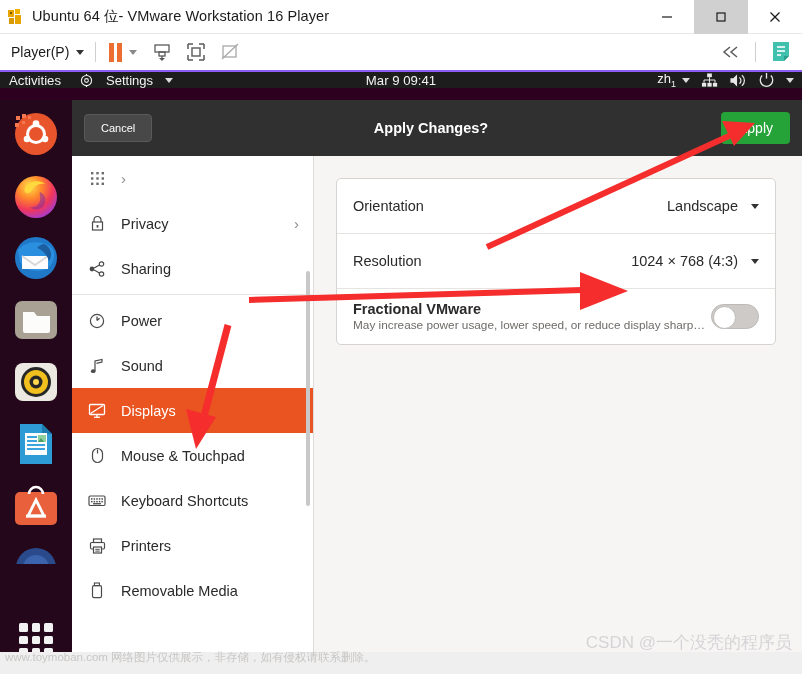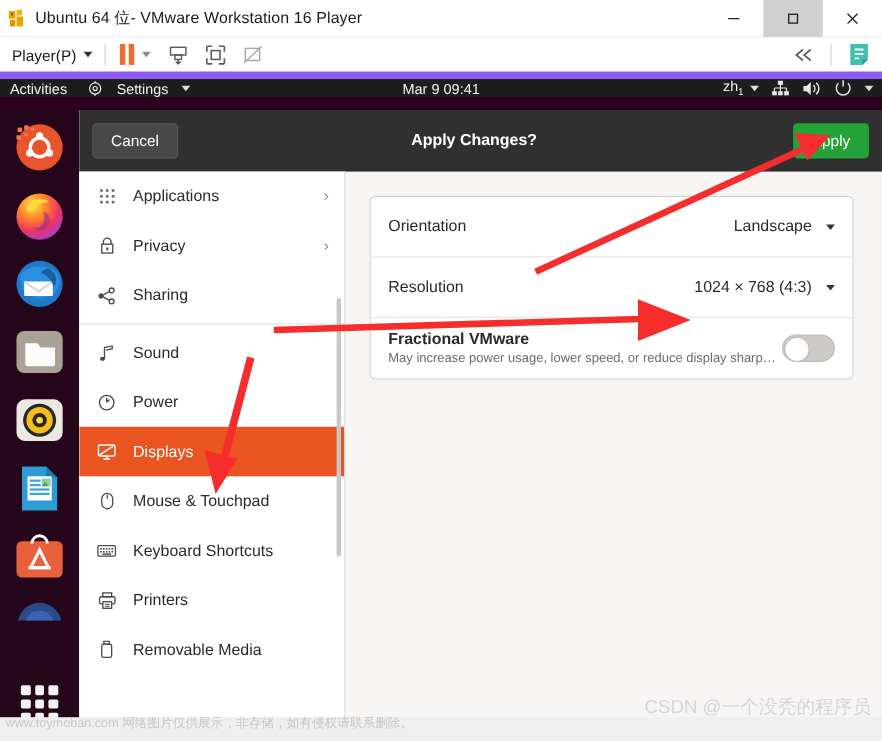--- a/index.html
+++ b/index.html
@@ -27,21 +27,21 @@
   .win-controls { position:absolute; right:0; top:0; height:34px; display:flex; }
   .win-btn {
     width:54px; height:34px; display:flex; align-items:center; justify-content:center;
     background:transparent;
   }
   .win-btn.hover { background:#d0d0d0; }
   .win-btn svg { display:block; }
 
   .vm-toolbar {
     height:38px; display:flex; align-items:center;
-    background:#ffffff; border-bottom:7px solid #8b5cf6;
+    background:#ffffff; border-bottom:2px solid #8b5cf6;
     position:relative;
   }
   .player-menu {
     display:flex; align-items:center; gap:7px;
     margin-left:11px; font-size:14px; color:#1b1b1b;
   }
   .tb-sep { width:1px; height:20px; background:#cfcfcf; margin:0 11px; }
   .tb-btn { display:flex; align-items:center; justify-content:center; height:28px; }
   .pause-ico { display:flex; gap:3px; margin-left:2px; }
   .pause-ico i { display:block; width:5px; height:19px; background:#ed6e32; }
@@ -101,21 +101,21 @@
   
   .settings-win {
     position:absolute; left:72px; top:28px; width:730px; height:574px;
     background:#fff; display:flex; flex-direction:column; overflow:hidden;
   }
   .set-header {
     height:56px; background:#303030; display:flex; align-items:center;
     padding:0 12px; position:relative; flex:0 0 auto;
   }
   .btn-cancel {
-    background:#484848; color:#fff; font-size:14px;
+    background:#484848; color:#fff; font-size:11px;
     padding:7px 16px; border-radius:4px; border:1px solid #5a5a5a;
   }
   .set-title {
     position:absolute; left:0; right:12px; text-align:center;
     color:#fff; font-size:14.5px; font-weight:bold; pointer-events:none;
   }
   .btn-apply {
     position:absolute; right:12px; background:#26a338; color:#fff;
     font-size:14px; padding:8px 17px; border-radius:4px;
   }
@@ -450,21 +450,20 @@
                     <rect x="11.6" y="1" width="2.4" height="2.4"></rect>
                   <rect x="1" y="6.3" width="2.4" height="2.4"></rect>
                     <rect x="6.3" y="6.3" width="2.4" height="2.4"></rect>
                     <rect x="11.6" y="6.3" width="2.4" height="2.4"></rect>
                   <rect x="1" y="11.6" width="2.4" height="2.4"></rect>
                     <rect x="6.3" y="11.6" width="2.4" height="2.4"></rect>
                     <rect x="11.6" y="11.6" width="2.4" height="2.4"></rect>
                 </g>
               </svg>
             </span>
-            <span class="side-label">Applications</span>
             <span class="side-chev">›</span>
           </div>
 
           <div class="side-item">
             <span class="side-ico">
               <svg width="15" height="17" viewBox="0 0 15 17">
                 <path d="M4 7 V5 a3.5 3.5 0 0 1 7 0 V7" fill="none" stroke="#4a4a4a" stroke-width="1.2"></path>
                 <rect x="2.5" y="7" width="10" height="8" fill="none" stroke="#4a4a4a" stroke-width="1.2"></rect>
                 <rect x="6.6" y="10" width="1.8" height="2.6" fill="#4a4a4a"></rect>
               </svg>
@@ -483,36 +482,36 @@
                 <path d="M5.2 6.9 L10.4 4 M5.2 9.1 L10.4 12" stroke="#4a4a4a" stroke-width="1.2"></path>
               </svg>
             </span>
             <span class="side-label">Sharing</span>
           </div>
 
           <div class="side-divider"></div>
 
           <div class="side-item">
             <span class="side-ico">
+              <svg width="16" height="16" viewBox="0 0 16 16">
+                <circle cx="8" cy="8" r="6.6" fill="none" stroke="#4a4a4a" stroke-width="1.2"></circle>
+                <path d="M8 3.6 v4 M8 7.6 l2.6 -2.4" stroke="#4a4a4a" stroke-width="1.3" fill="none"></path>
+              </svg>
+            </span>
+            <span class="side-label">Power</span>
+          </div>
+
+          <div class="side-item">
+            <span class="side-ico">
               <svg width="14" height="16" viewBox="0 0 14 16">
                 <path d="M5 13 V3 L12 1.5 V4 L6.5 5.3" fill="none" stroke="#4a4a4a" stroke-width="1.2"></path>
                 <ellipse cx="3.2" cy="13.2" rx="2.3" ry="1.9" fill="#4a4a4a"></ellipse>
               </svg>
             </span>
             <span class="side-label">Sound</span>
-          </div>
-
-          <div class="side-item">
-            <span class="side-ico">
-              <svg width="16" height="16" viewBox="0 0 16 16">
-                <circle cx="8" cy="8" r="6.6" fill="none" stroke="#4a4a4a" stroke-width="1.2"></circle>
-                <path d="M8 3.6 v4 M8 7.6 l2.6 -2.4" stroke="#4a4a4a" stroke-width="1.3" fill="none"></path>
-              </svg>
-            </span>
-            <span class="side-label">Power</span>
           </div>
 
           <div class="side-item active">
             <span class="side-ico">
               <svg width="18" height="16" viewBox="0 0 18 16">
                 <rect x="1.5" y="1.5" width="15" height="10" rx="1" fill="none" stroke="#fff" stroke-width="1.3"></rect>
                 <line x1="6" y1="14.3" x2="12" y2="14.3" stroke="#fff" stroke-width="1.3"></line>
                 <line x1="9" y1="11.5" x2="9" y2="14.3" stroke="#fff" stroke-width="1.3"></line>
                 <line x1="2.5" y1="10.5" x2="15" y2="2.5" stroke="#fff" stroke-width="1.3"></line>
               </svg>

